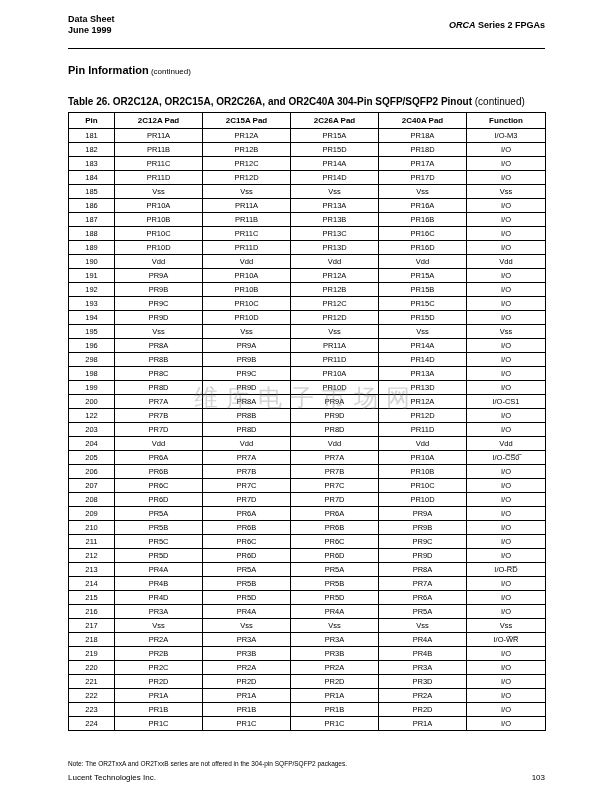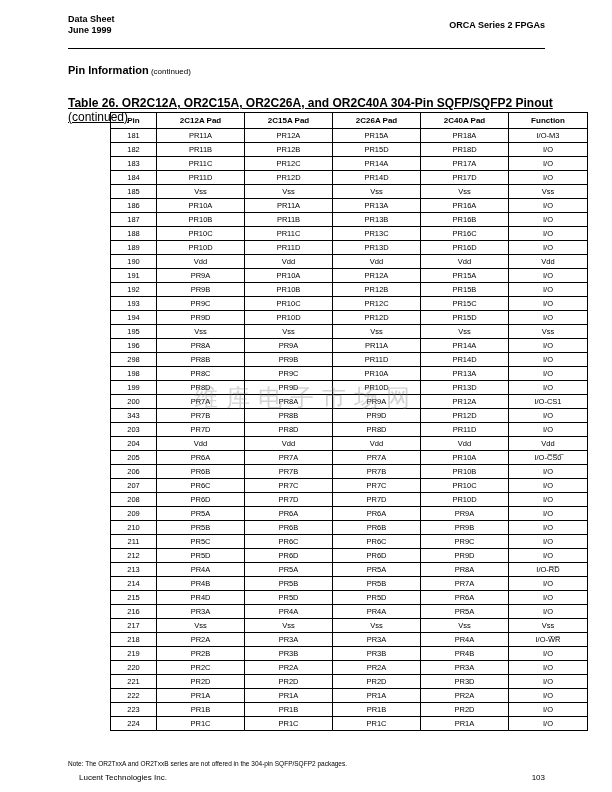--- a/index.html
+++ b/index.html
@@ -19,46 +19,44 @@
     left: 68px;
     right: 67px;
     display: flex;
     justify-content: space-between;
     align-items: center;
     border-bottom: 1px solid #000;
     padding-bottom: 12px;
   }
   .masthead .left div { font-size: 9px; font-weight: bold; line-height: 11px; }
   .masthead .right { font-size: 9px; font-weight: bold; }
-  .masthead .right .brand { }
+  .masthead .right .brand { font-style: italic; }
   .section-title {
     position: absolute;
     top: 64px;
     left: 68px;
     font-size: 11px;
     font-weight: bold;
   }
   .section-title .cont { font-size: 8px; font-weight: normal; }
   .table-caption {
     position: absolute;
     top: 96px;
     left: 68px;
-    font-size: 12px;
+    font-size: 10px;
     font-weight: bold;
-    text-decoration: underline;
   }
   .table-caption .cont { font-weight: normal; }
   table.pinout {
     position: absolute;
     top: 112px;
     left: 68px;
     border-collapse: collapse;
     table-layout: fixed;
     width: 477px;
-    margin-left: 42px;
   }
   table.pinout th, table.pinout td {
     border: 1px solid #000;
     text-align: center;
     vertical-align: middle;
     overflow: hidden;
     white-space: nowrap;
   }
   table.pinout th {
     font-size: 8px;
@@ -81,21 +79,20 @@
     color: #000;
   }
   .footer {
     position: absolute;
     top: 773px;
     left: 68px;
     right: 67px;
     display: flex;
     justify-content: space-between;
     font-size: 8px;
-    margin-left: 11px;
   }
   .watermark {
     position: absolute;
     top: 382px;
     left: 306px;
     transform: translateX(-50%);
     font-size: 24px;
     letter-spacing: 8px;
     color: rgba(130, 130, 130, 0.35);
     white-space: nowrap;
@@ -299,21 +296,21 @@
         </tr>
         <tr>
           <td>200</td>
           <td>PR7A</td>
           <td>PR8A</td>
           <td>PR9A</td>
           <td>PR12A</td>
           <td>I/O-CS1</td>
         </tr>
         <tr>
-          <td>343</td>
+          <td>122</td>
           <td>PR7B</td>
           <td>PR8B</td>
           <td>PR9D</td>
           <td>PR12D</td>
           <td>I/O</td>
         </tr>
         <tr>
           <td>203</td>
           <td>PR7D</td>
           <td>PR8D</td>

